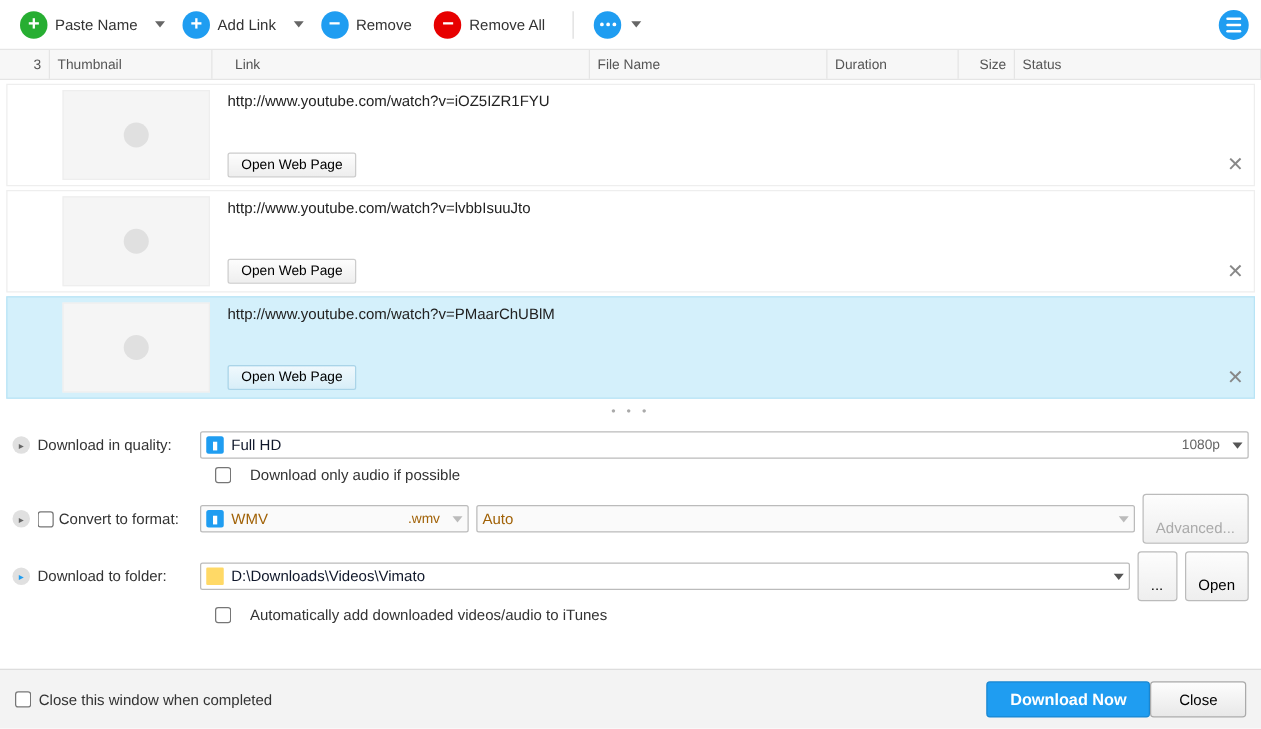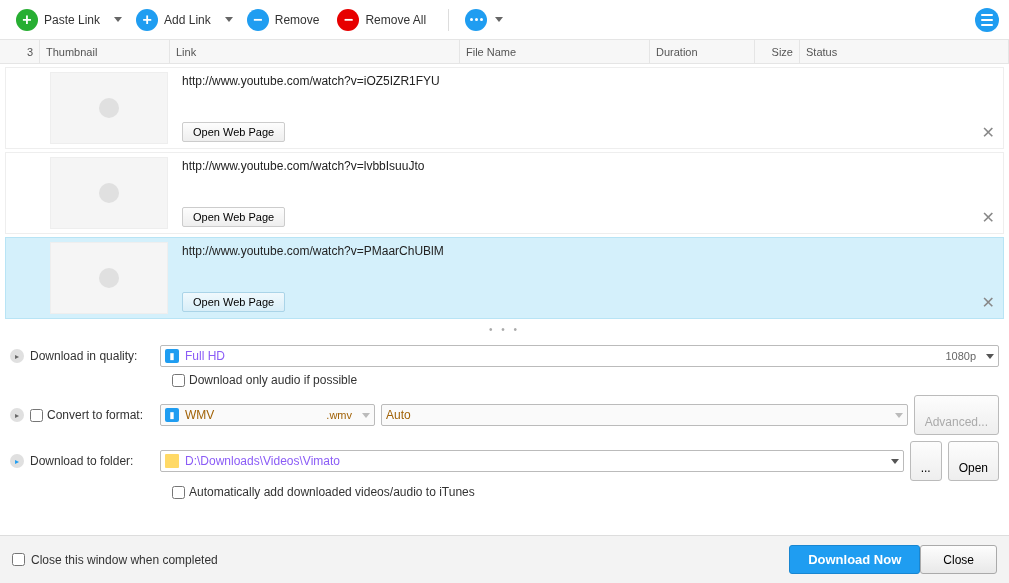--- a/index.html
+++ b/index.html
@@ -15,21 +15,21 @@
 .sep { width: 1px; height: 22px; background: #ddd; margin: 0 10px; }
 .menu-icon { width: 24px; height: 24px; border-radius: 50%; background: #1f9df1; display: flex; flex-direction: column; align-items: center; justify-content: center; margin-left: auto; cursor: pointer; gap: 3px; }
 .menu-icon span { display: block; width: 12px; height: 2px; background: #fff; border-radius: 1px; }
 .dots-icon { width: 22px; height: 22px; border-radius: 50%; background: #1f9df1; display: flex; align-items: center; justify-content: center; gap: 2px; }
 .dots-icon span { width: 3px; height: 3px; background: #fff; border-radius: 50%; }
 
 .headers { display: flex; align-items: center; background: #f7f7f7; border-bottom: 1px solid #e5e5e5; height: 24px; font-size: 11px; color: #555; }
 .headers > div { padding: 0 6px; border-right: 1px solid #e5e5e5; height: 100%; display: flex; align-items: center; }
 .col-count { width: 40px; justify-content: flex-end; }
 .col-thumb { width: 130px; }
-.col-link { width: 290px; }
+.col-link { width: 290px; margin-left: 12px; }
 .col-file { width: 190px; }
 .col-dur { width: 105px; }
 .col-size { width: 45px; justify-content: flex-end; }
 .col-status { flex: 1; border-right: none; }
 
 .list { }
 .row { display: flex; border: 1px solid #eee; margin: 3px 5px; background: #fff; position: relative; height: 82px; }
 .row.selected { background: #d4f0fb; border-color: #b8e4f5; }
 .row .thumb-area { width: 168px; display: flex; align-items: center; justify-content: center; padding-left: 38px; }
 .thumb-box { width: 118px; height: 72px; background: #f5f5f5; border: 1px solid #eee; display: flex; align-items: center; justify-content: center; }
@@ -44,45 +44,45 @@
 
 .settings { padding: 6px 10px 10px 10px; }
 .srow { display: flex; align-items: center; margin-bottom: 4px; min-height: 26px; }
 .srow-label { width: 150px; display: flex; align-items: center; gap: 6px; font-size: 12px; }
 .chevron { width: 14px; height: 14px; border-radius: 50%; background: #e0e0e0; display: flex; align-items: center; justify-content: center; font-size: 8px; color: #666; }
 .chevron.blue-c { color: #1f9df1; }
 .srow-body { flex: 1; display: flex; align-items: center; gap: 6px; }
 .combo { flex: 1; display: flex; align-items: center; border: 1px solid #bbb; border-radius: 2px; height: 22px; background: #fff; padding: 0 4px; position: relative; }
 .combo .icon-sq { width: 14px; height: 14px; background: #1f9df1; border-radius: 2px; margin-right: 6px; display: flex; align-items: center; justify-content: center; color: #fff; font-size: 9px; }
 .combo .folder-icon-sq { width: 14px; height: 14px; background: #ffd966; border-radius: 1px; margin-right: 6px; }
-.combo .main-text { flex: 1; font-size: 12px; color: #8b5cf6; }
+.combo .main-text { flex: 1; font-size: 12px; color: #0f172a; }
 .combo .right-text { font-size: 11px; color: #666; margin-right: 18px; }
 .combo .combo-arrow { position: absolute; right: 4px; width: 0; height: 0; border-left: 4px solid transparent; border-right: 4px solid transparent; border-top: 5px solid #555; }
 .combo.disabled { background: #fafafa; color: #aaa; }
 .combo.disabled .main-text, .combo.disabled .right-text { color: #a16207; }
 .combo.disabled .combo-arrow { border-top-color: #bbb; }
 .btn { border: 1px solid #bbb; background: linear-gradient(#fdfdfd,#eee); border-radius: 3px; padding: 19px 10px; font-size: 12px; cursor: pointer; height: 22px; }
 .btn.disabled { color: #aaa; }
-.check-row { display: flex; align-items: center; gap: 4px; margin-left: 150px; margin-bottom: 8px; font-size: 12px; padding-left: 12px; }
+.check-row { display: flex; gap: 15px; margin-left: 150px; margin-bottom: 8px; font-size: 12px; padding-left: 12px; }
 .check-row input { margin: 0; }
 .label-check { display: flex; align-items: flex-end; gap: 4px; }
 
 .footer { position: absolute; bottom: 0; left: 0; right: 0; height: 48px; background: #f3f3f3; border-top: 1px solid #ddd; display: flex; align-items: center; padding: 0 12px; }
 .footer .left { display: flex; align-items: center; gap: 6px; font-size: 12px; }
 .footer .right { margin-left: auto; display: flex; }
 .btn-primary { background: #1f9df1; border: 1px solid #1886d1; color: #fff; border-radius: 3px; padding: 6px 18px; font-size: 13px; font-weight: 600; cursor: pointer; }
 .btn-close { background: linear-gradient(#fdfdfd,#e8e8e8); border: 1px solid #aaa; border-radius: 3px; padding: 6px 22px; font-size: 12px; cursor: pointer; }
 </style>
 </head>
 <body>
 
 <div class="toolbar">
   <div class="tbtn">
     <div class="circle-icon green">+</div>
-    <span>Paste Link</span>
+    <span>Paste Name</span>
   </div>
   <div class="dropdown-arrow"></div>
   <div style="width:8px"></div>
   <div class="tbtn">
     <div class="circle-icon blue">+</div>
     <span>Add Link</span>
   </div>
   <div class="dropdown-arrow"></div>
   <div style="width:8px"></div>
   <div class="tbtn">

